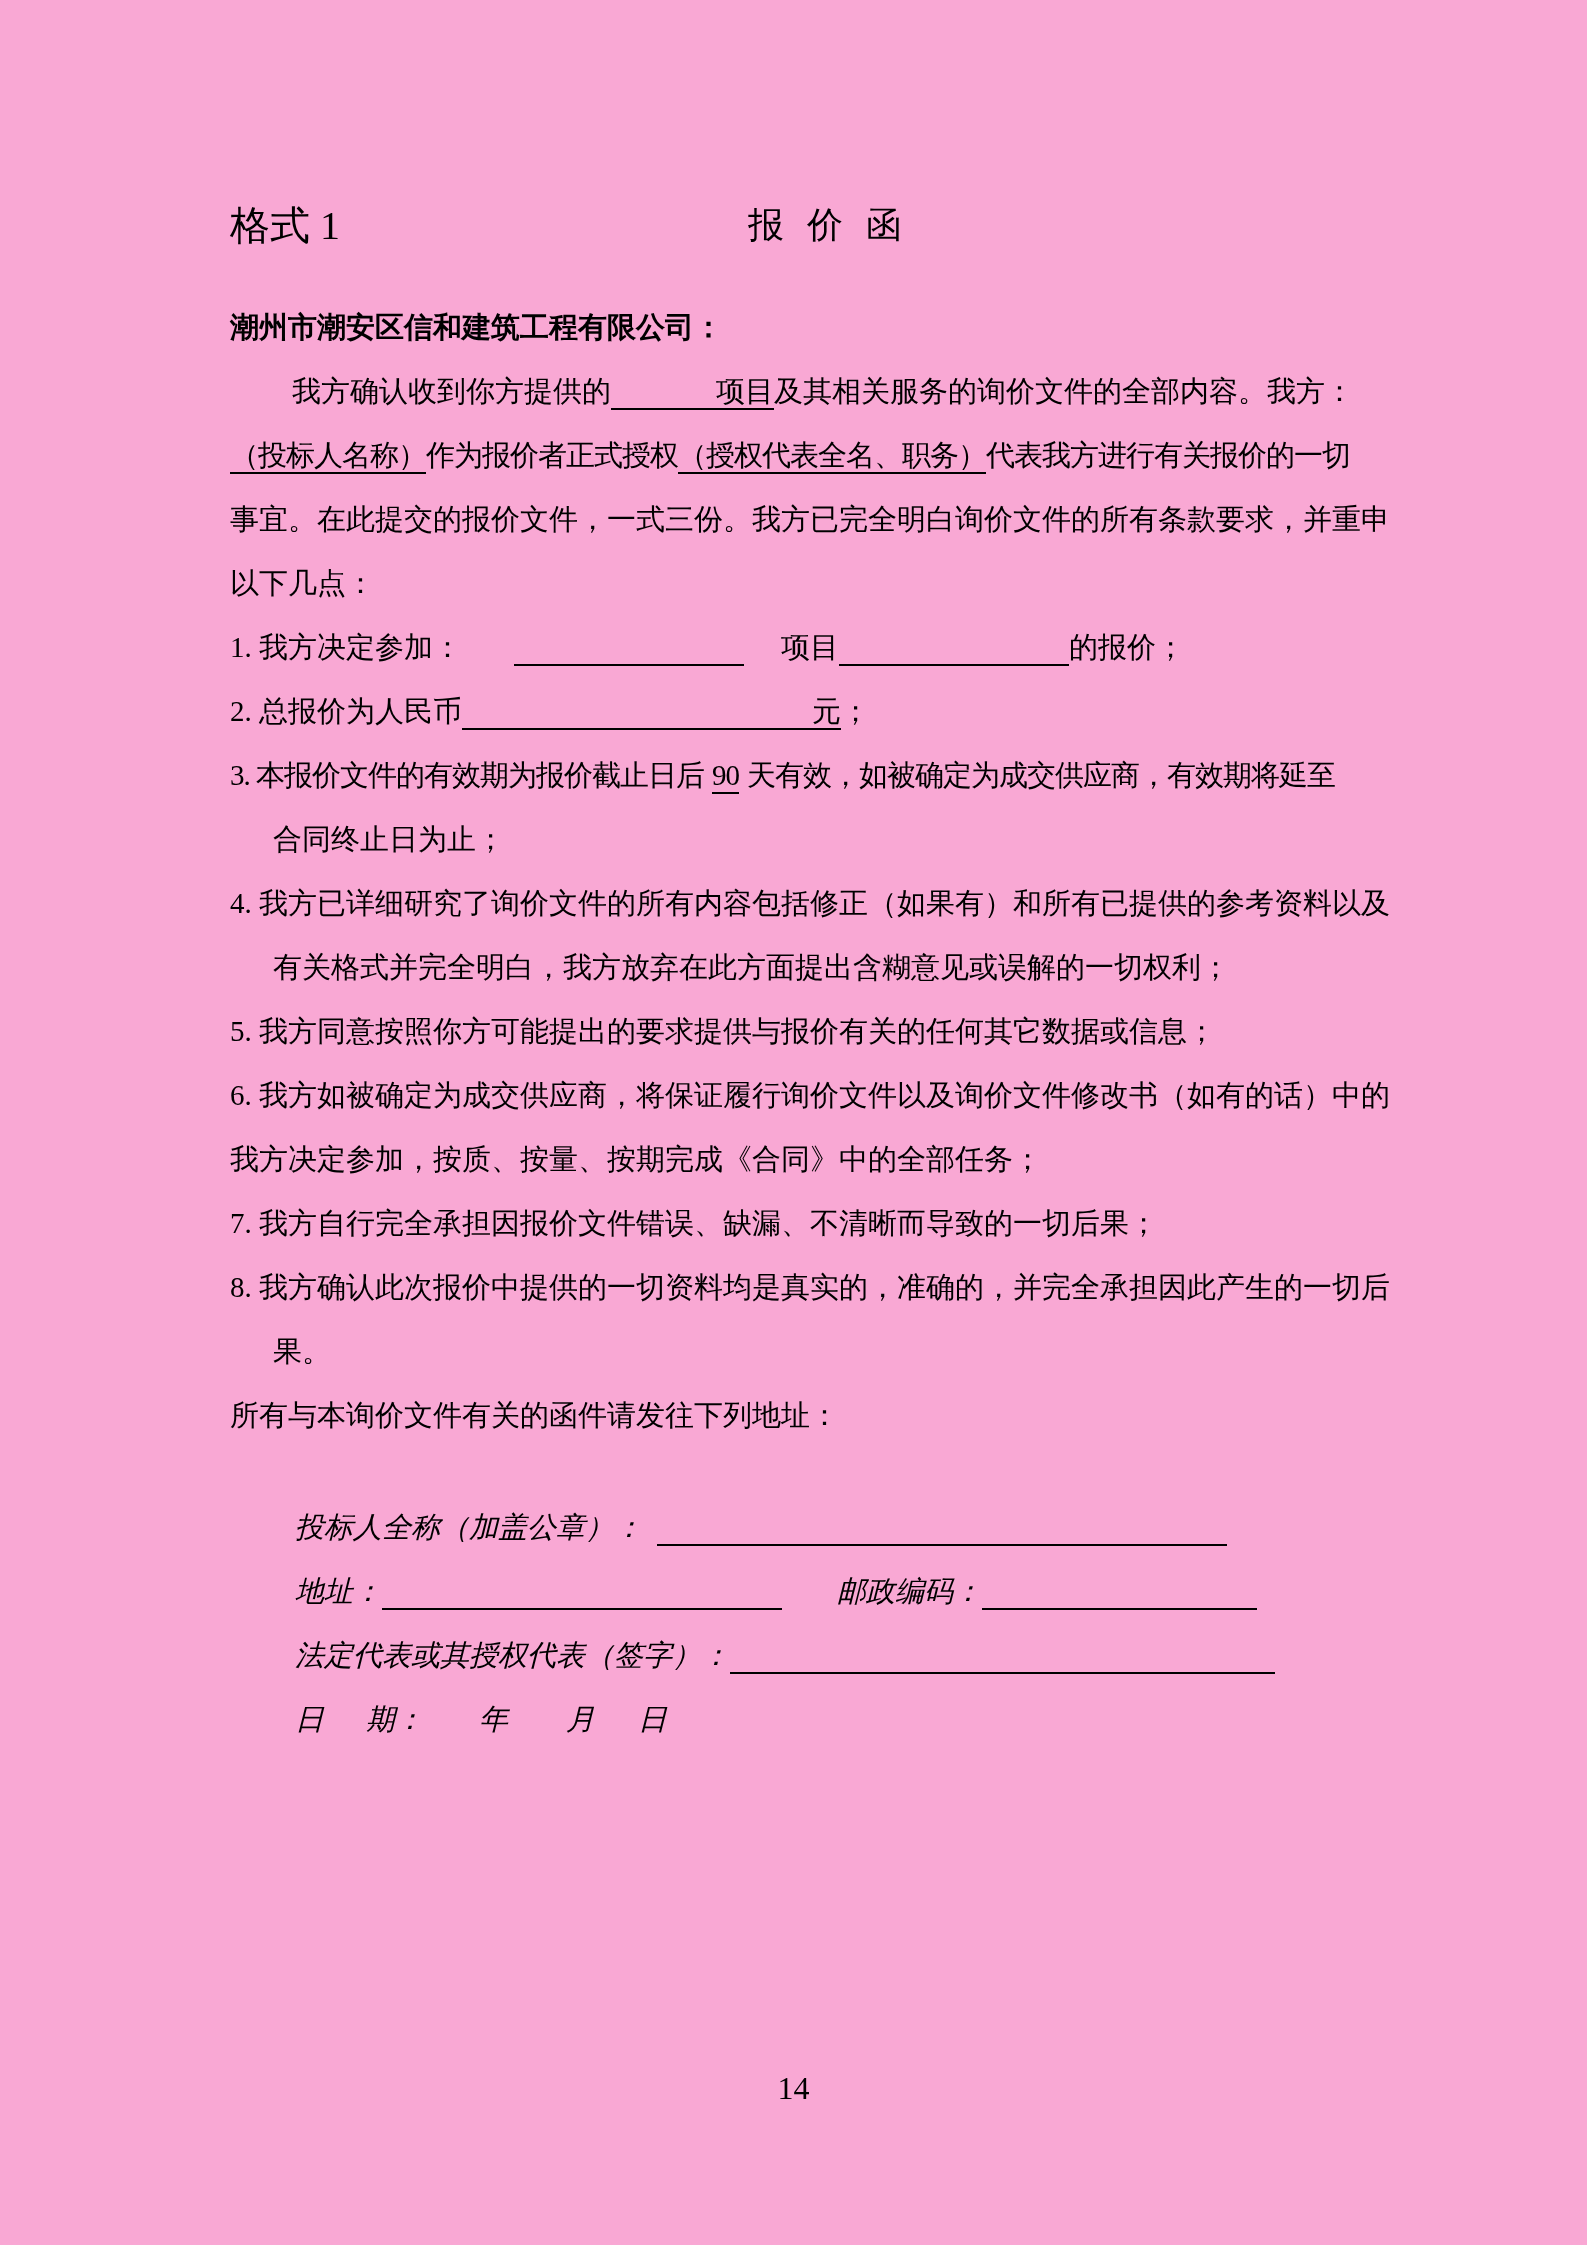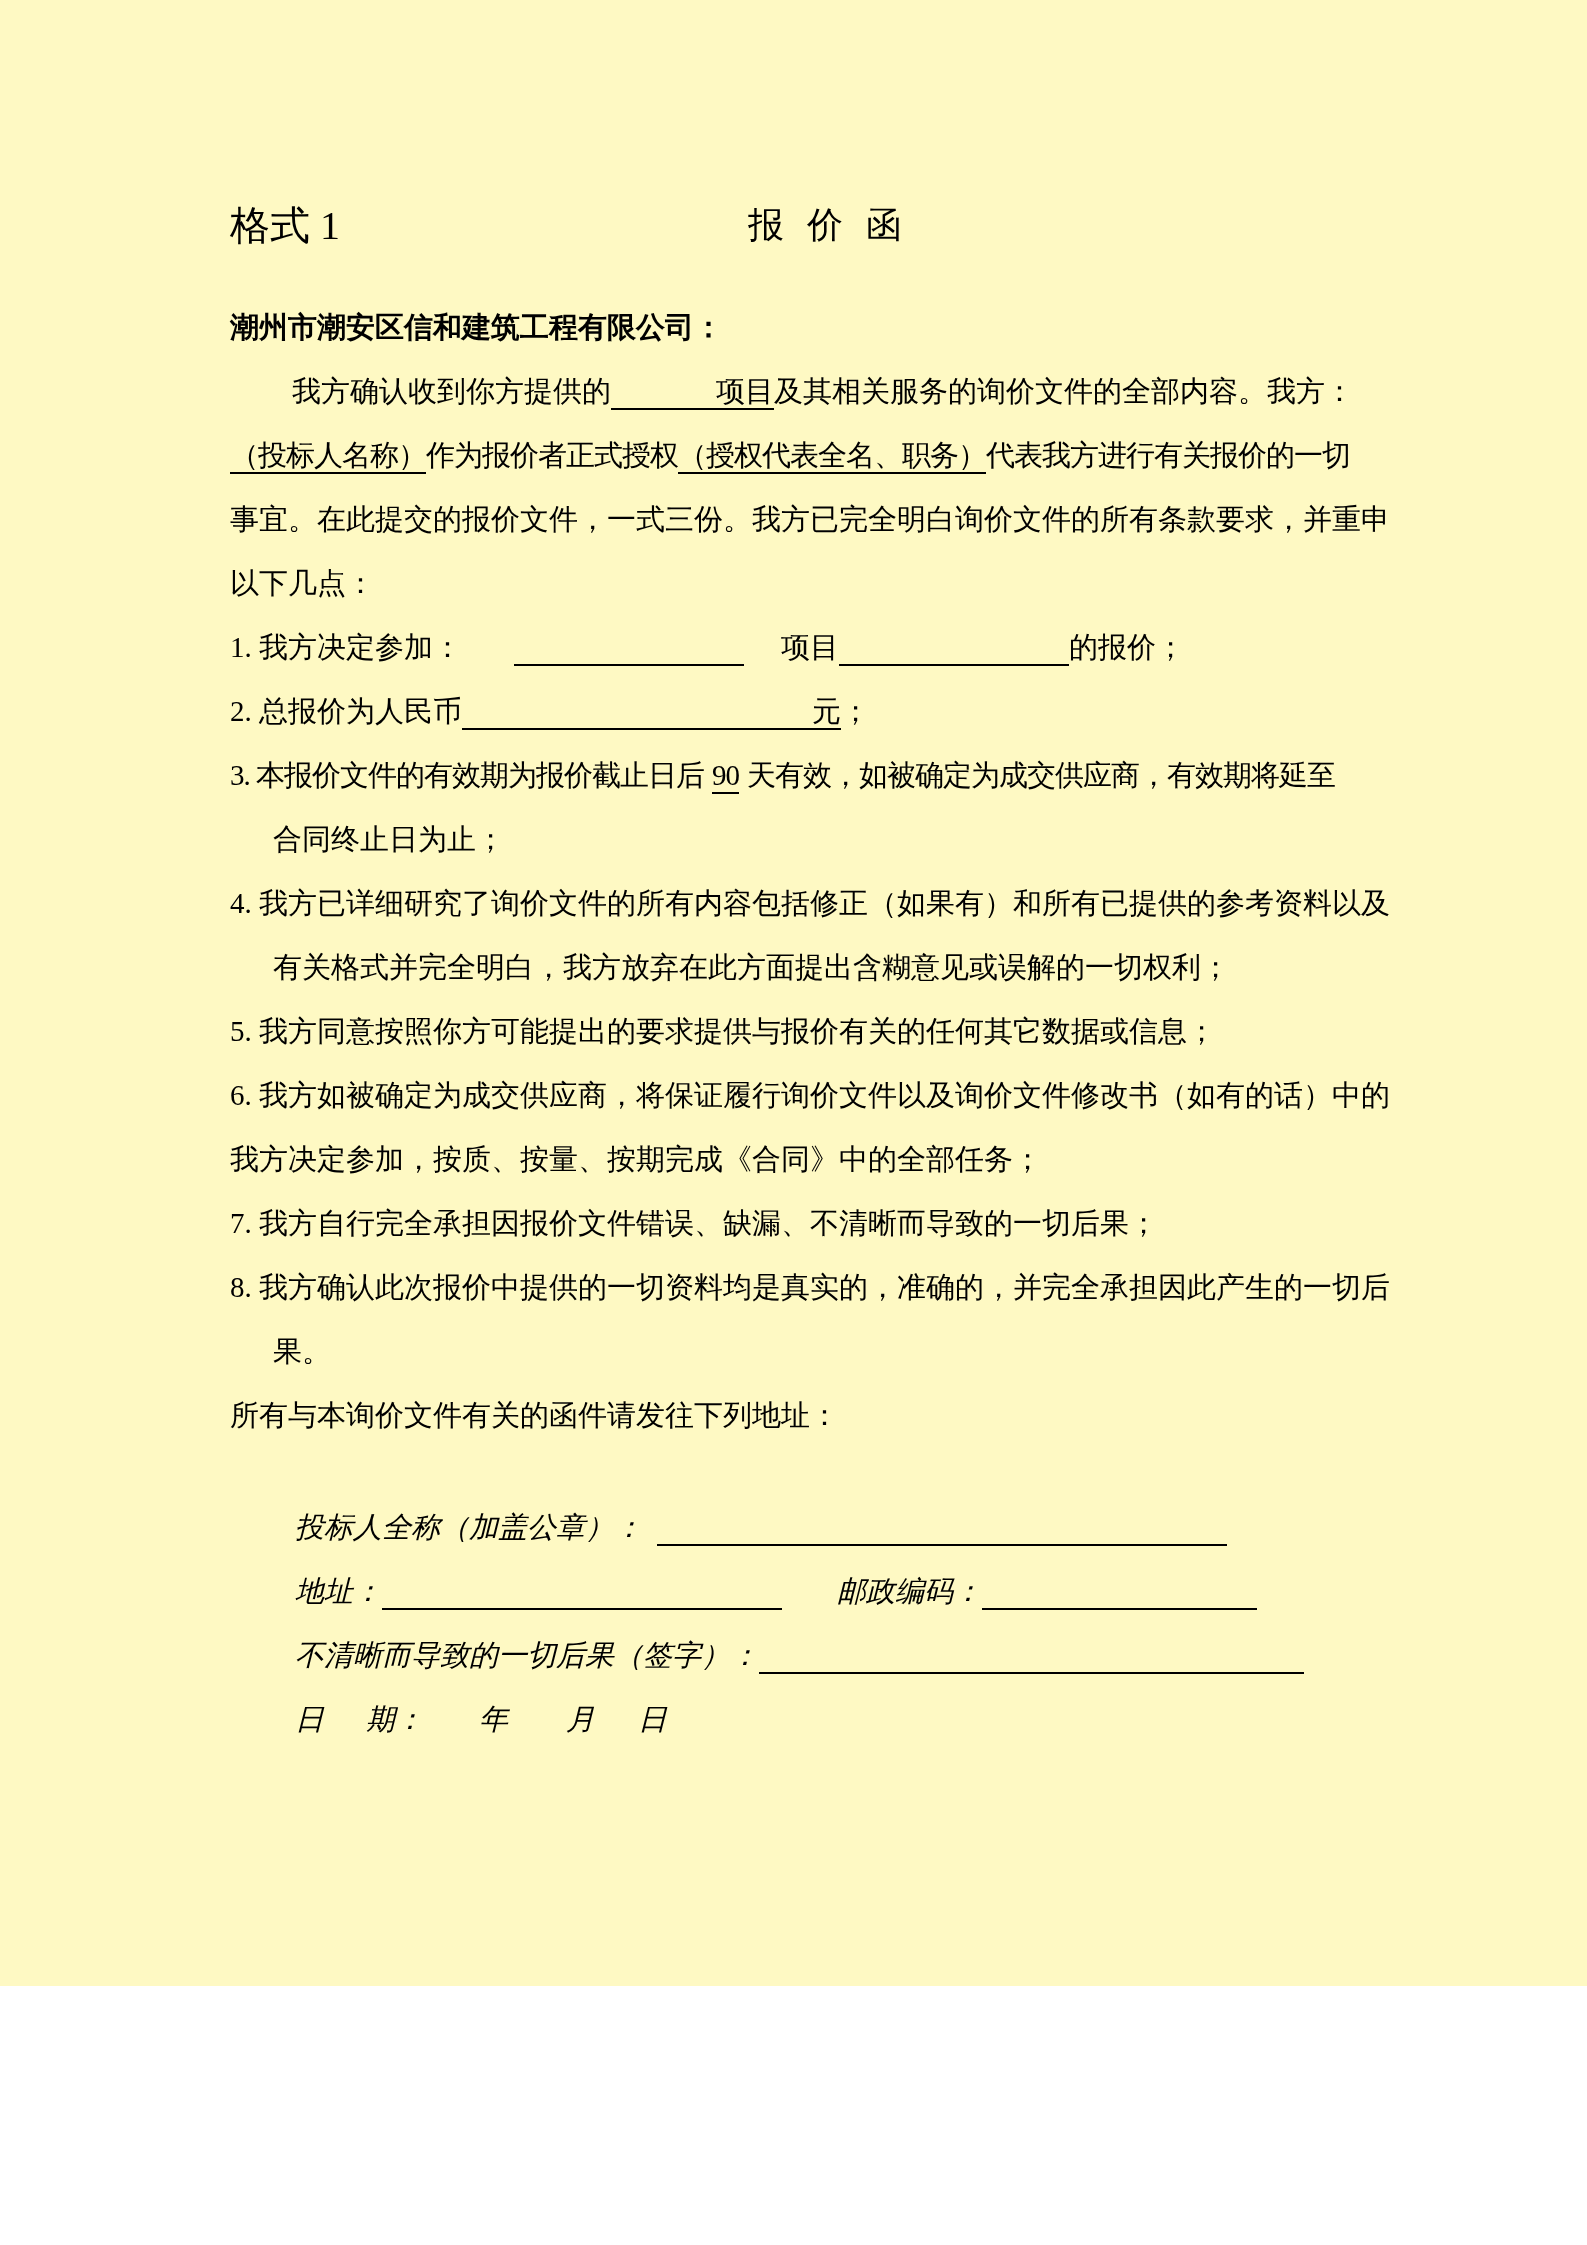--- a/index.html
+++ b/index.html
@@ -1,20 +1,20 @@
 <!DOCTYPE html>
 <html><head>
 <meta charset="utf-8">
 <style>
   html, body { margin: 0; padding: 0; background: #ffffff; }
   .page {
     position: relative;
     width: 1587px;
-    height: 1986px;
-    background: #fef9c3;
+    height: 2245px;
+    background: #f9a8d4;
     color: #000000;
     font-family: "Liberation Serif", "DejaVu Serif", serif;
     overflow: hidden;
   }
   .header { position: absolute; top: 0; left: 0; width: 100%; height: 280px; }
   .format-label {
     position: absolute; left: 230px; top: 198px;
     font-size: 40px; line-height: 56px; white-space: pre;
   }
   .doc-title {
@@ -77,18 +77,18 @@
       <div class="line hang"><span class="">有关格式并完全明白，我方放弃在此方面提出含糊意见或误解的一切权利；</span></div>
       <div class="line flush"><span class="">5. 我方同意按照你方可能提出的要求提供与报价有关的任何其它数据或信息；</span></div>
       <div class="line flush"><span class="">6. 我方如被确定为成交供应商，将保证履行询价文件以及询价文件修改书（如有的话）中的</span></div>
       <div class="line flush"><span class="">我方决定参加，按质、按量、按期完成《合同》中的全部任务；</span></div>
       <div class="line flush"><span class="">7. 我方自行完全承担因报价文件错误、缺漏、不清晰而导致的一切后果；</span></div>
       <div class="line flush"><span class="">8. 我方确认此次报价中提供的一切资料均是真实的，准确的，并完全承担因此产生的一切后</span></div>
       <div class="line hang"><span class="">果。</span></div>
       <div class="line flush"><span class="">所有与本询价文件有关的函件请发往下列地址：</span></div>
       <div class="line sig gap-before"><span class="">投标人全称（加盖公章）：</span><span class="gapseg" style="width: 14px;"></span><span class="blank" style="width: 570px;"></span></div>
       <div class="line sig"><span class="">地址：</span><span class="blank" style="width: 400px;"></span><span class="gapseg" style="width: 55px;"></span><span class="">邮政编码：</span><span class="blank" style="width: 275px;"></span></div>
-      <div class="line sig"><span class="">不清晰而导致的一切后果（签字）：</span><span class="blank" style="width: 545px;"></span></div>
+      <div class="line sig"><span class="">法定代表或其授权代表（签字）：</span><span class="blank" style="width: 545px;"></span></div>
       <div class="line sig"><span class="">日</span><span class="gapseg" style="width: 42px;"></span><span class="">期：</span><span class="gapseg" style="width: 55px;"></span><span class="">年</span><span class="gapseg" style="width: 58px;"></span><span class="">月</span><span class="gapseg" style="width: 43px;"></span><span class="">日</span></div>
     </div>
 
   <div class="footer-page-number">14</div>
 </div>
 
 </body></html>

